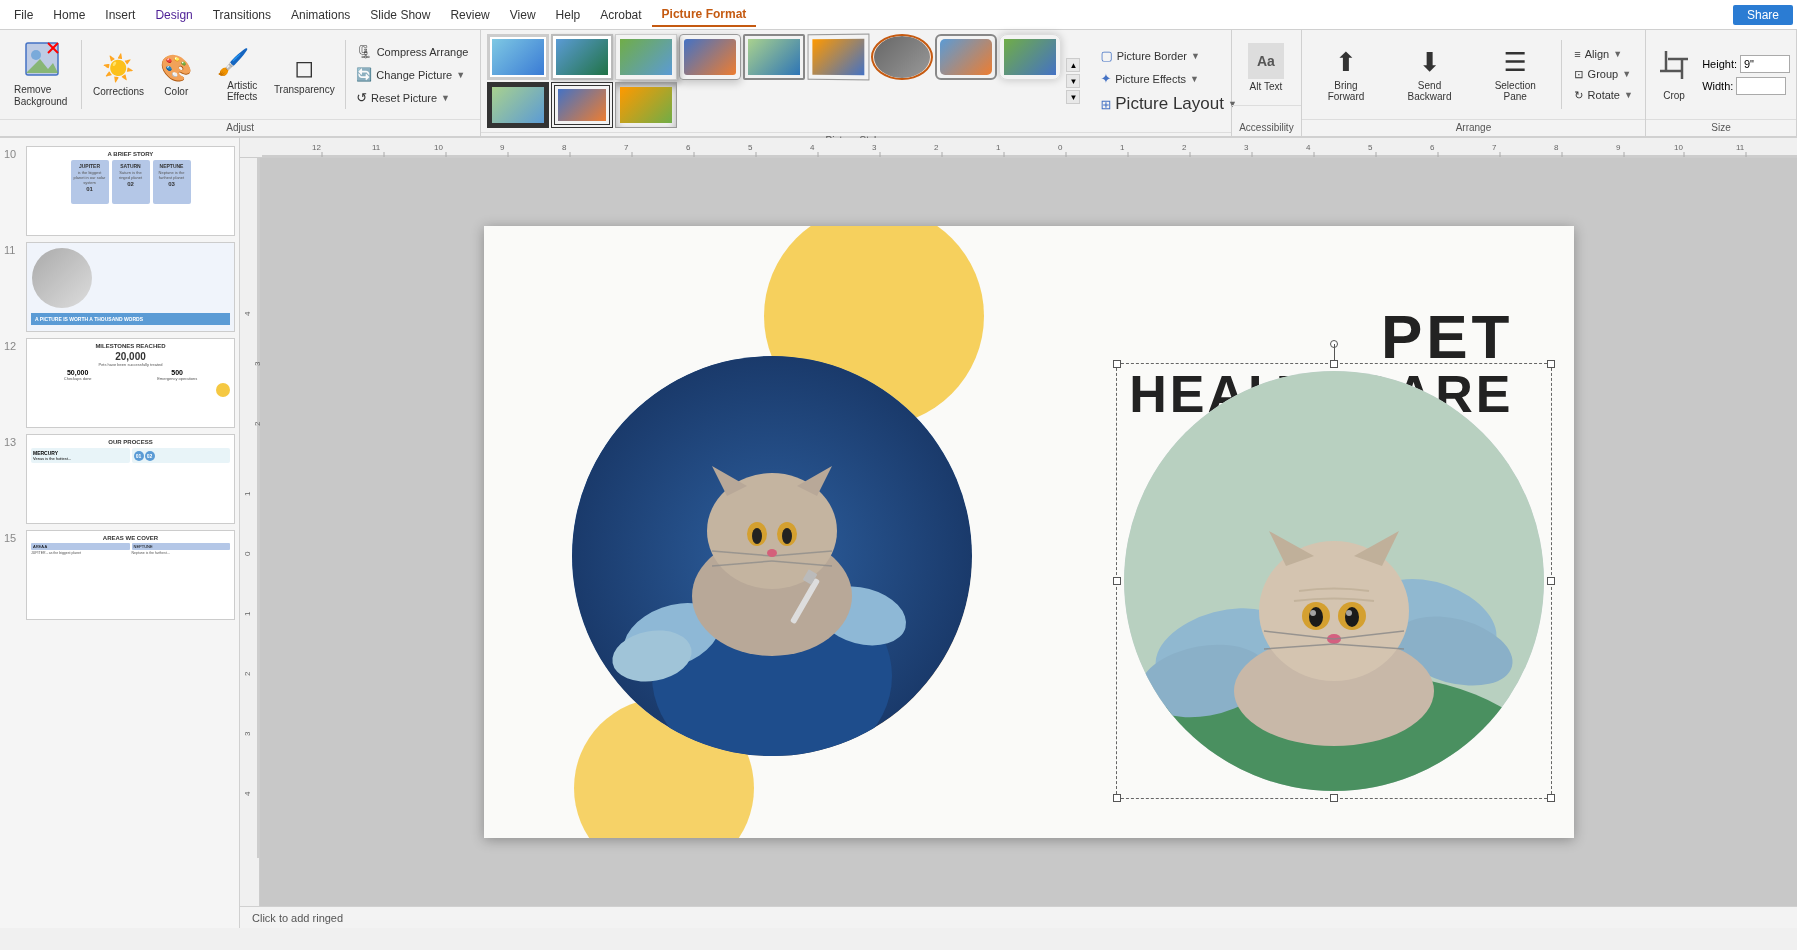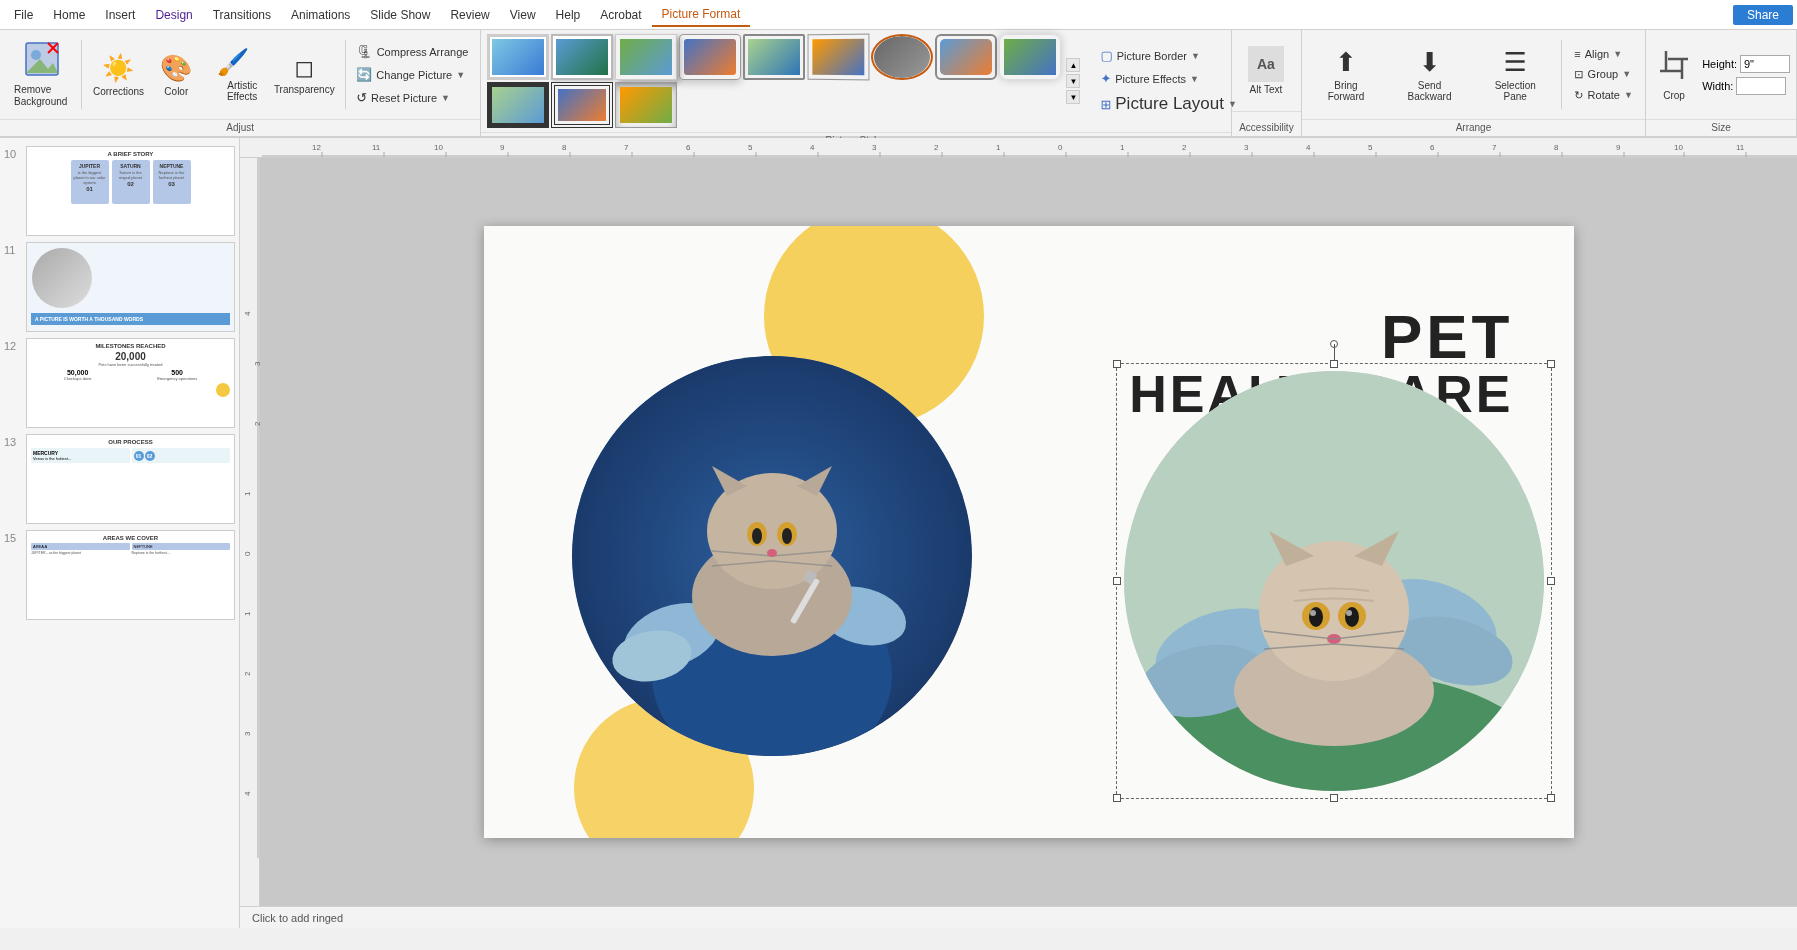--- a/index.html
+++ b/index.html
@@ -56,21 +56,21 @@
   <div class="menu-tab" style="padding:4px 10px;font-size:12px;cursor:pointer;color:#333;">Home</div>
   <div class="menu-tab" style="padding:4px 10px;font-size:12px;cursor:pointer;color:#333;">Insert</div>
   <div class="menu-tab" style="padding:4px 10px;font-size:12px;cursor:pointer;color:#4c1d95;">Design</div>
   <div class="menu-tab" style="padding:4px 10px;font-size:12px;cursor:pointer;color:#333;">Transitions</div>
   <div class="menu-tab" style="padding:4px 10px;font-size:12px;cursor:pointer;color:#333;">Animations</div>
   <div class="menu-tab" style="padding:4px 10px;font-size:12px;cursor:pointer;color:#333;">Slide Show</div>
   <div class="menu-tab" style="padding:4px 10px;font-size:12px;cursor:pointer;color:#333;">Review</div>
   <div class="menu-tab" style="padding:4px 10px;font-size:12px;cursor:pointer;color:#333;">View</div>
   <div class="menu-tab" style="padding:4px 10px;font-size:12px;cursor:pointer;color:#333;">Help</div>
   <div class="menu-tab" style="padding:4px 10px;font-size:12px;cursor:pointer;color:#333;">Acrobat</div>
-  <div class="menu-tab active" style="padding:4px 10px;font-size:12px;cursor:pointer;color:#c55a11;border-bottom:2px solid #c55a11;font-weight:400;">Picture Format</div>
+  <div class="menu-tab active" style="padding:4px 10px;font-size:12px;cursor:pointer;color:#c55a11;border-bottom:2px solid #c55a11;font-weight:700;">Picture Format</div>
   <button class="share-btn" style="margin-left:auto;background:#2b7cd3;color:white;border:none;padding:3px 14px;font-size:12px;cursor:pointer;border-radius:2px;">Share</button>
 </div>
 
 <div class="ribbon">
 
   <div class="section-wrap" style="display:flex;flex-direction:column;border-right:1px solid #d0d0d0;">
     <div class="section-content" style="display:flex;align-items:center;flex:1;padding:4px 6px;gap:2px;">
 
       <div class="ribbon-btn" style="min-width:56px;">
         <div style="font-size:30px;line-height:1;">
@@ -217,21 +217,21 @@
   </div>
 
   <div class="section-wrap" style="display:flex;flex-direction:column;border-right:1px solid #d0d0d0;min-width:70px;">
     <div style="display:flex;align-items:center;flex:1;padding:4px 8px;">
       <div class="ribbon-btn">
         <div style="width:36px;height:36px;background:#ddd;display:flex;align-items:center;justify-content:center;font-size:14px;font-weight:bold;color:#555;">Aa</div>
         <div style="font-size:10px;text-align:center;">Alt
 Text</div>
       </div>
     </div>
-    <div class="section-title" style="font-size:10px;color:#555;text-align:center;padding:10px 0 3px;border-top:1px solid #ddd;">Accessibility</div>
+    <div class="section-title" style="font-size:10px;color:#555;text-align:center;padding:16px 0 3px;border-top:1px solid #ddd;">Accessibility</div>
   </div>
 
   <div class="section-wrap" style="display:flex;flex-direction:column;border-right:1px solid #d0d0d0;">
     <div style="display:flex;align-items:center;flex:1;padding:4px 6px;gap:4px;">
 
       <div class="ribbon-btn" style="min-width:48px;">
         <div style="font-size:26px;">⬆</div>
         <div style="font-size:10px;text-align:center;">Bring
 Forward</div>
       </div>

